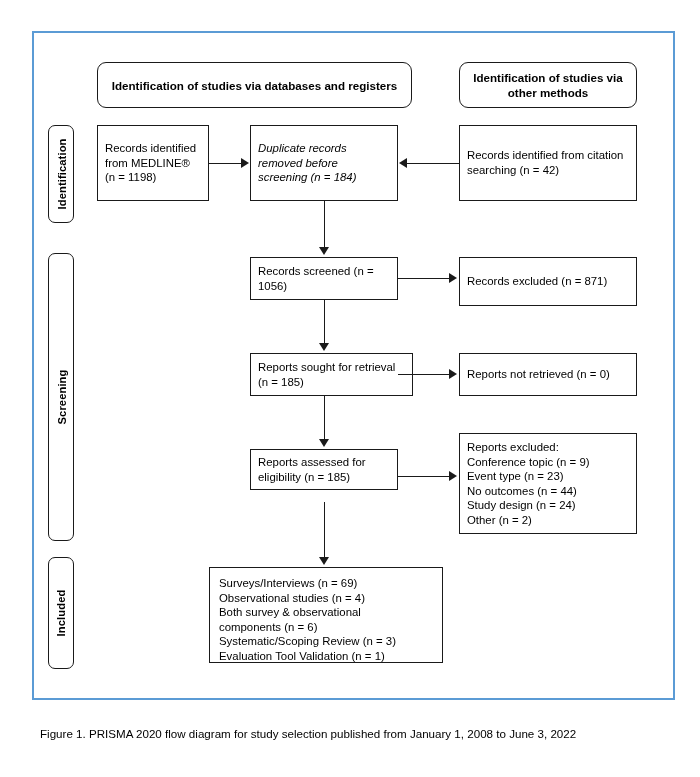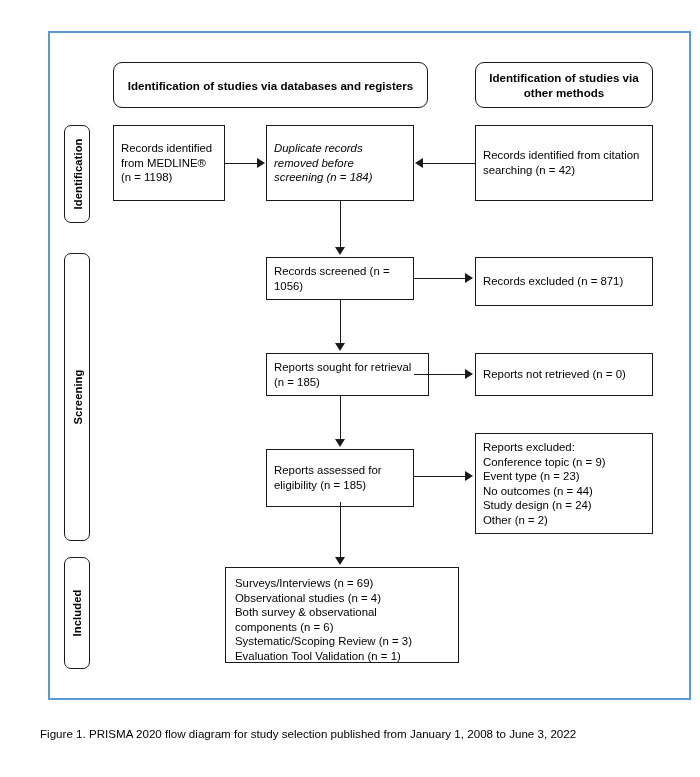--- a/index.html
+++ b/index.html
@@ -26,21 +26,20 @@
   
   .figure-frame {
     position: absolute;
     left: 32px;
     top: 31px;
     width: 643px;
     height: 669px;
     border: 2px solid #5b9bd5;
     background: #ffffff;
     box-sizing: border-box;
-    margin-left: 16px;
   }
 
   
   .node {
     position: absolute;
     box-sizing: border-box;
     border: 1.4px solid #1a1a1a;
     background: #ffffff;
     font-size: 11.4px;
     line-height: 14.6px;
@@ -183,21 +182,21 @@
     <div class="node center-v" style="left:216px; top:320px; width:163px; height:43px;">Reports sought for retrieval (n = 185)</div>
 
     <div class="node center-v" style="left:425px; top:320px; width:178px; height:43px;">Reports not retrieved (n = 0)</div>
 
     <div class="line-h" style="left:364px; top:341px; width:52px;"></div>
     <div class="arrow-right" style="left:415px; top:336px;"></div>
 
     <div class="line-v" style="left:290px; top:363px; height:45px;"></div>
     <div class="arrow-down" style="left:285px; top:406px;"></div>
 
-    <div class="node center-v" style="left:216px; top:416px; width:148px; height:58px;">Reports assessed for eligibility (n = 185)</div>
+    <div class="node center-v" style="left:216px; top:416px; width:148px; height:41px;">Reports assessed for eligibility (n = 185)</div>
 
     <div class="node" style="left:425px; top:400px; width:178px; height:101px; padding-top:6px;">Reports excluded:
    Conference topic (n = 9)
    Event type (n = 23)
    No outcomes (n = 44)
    Study design (n = 24)
    Other (n = 2)</div>
 
     <div class="line-h" style="left:364px; top:443px; width:52px;"></div>
     <div class="arrow-right" style="left:415px; top:438px;"></div>

